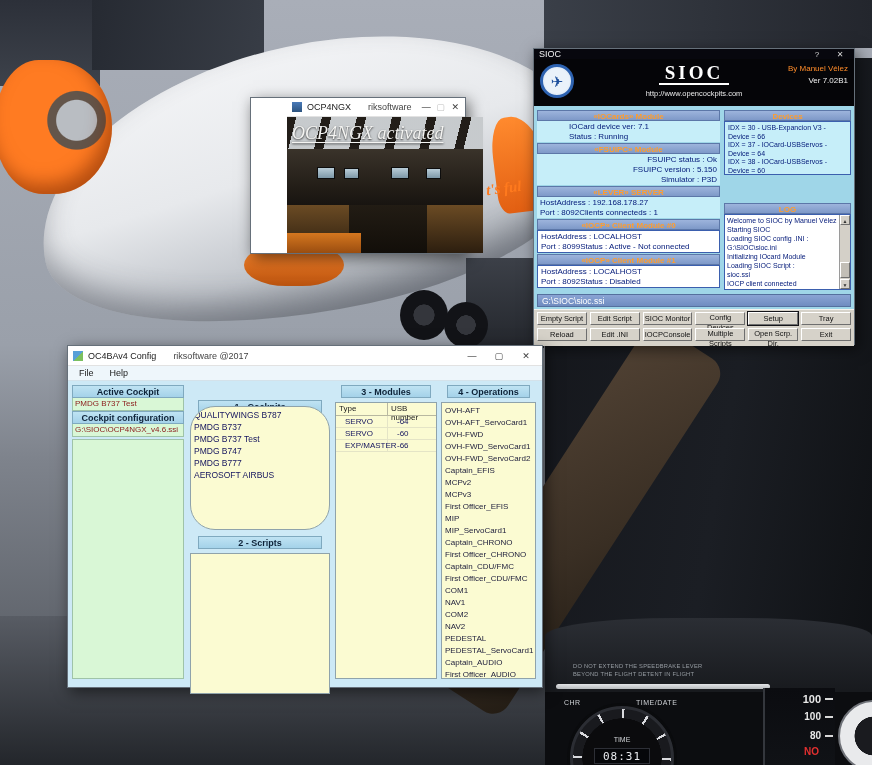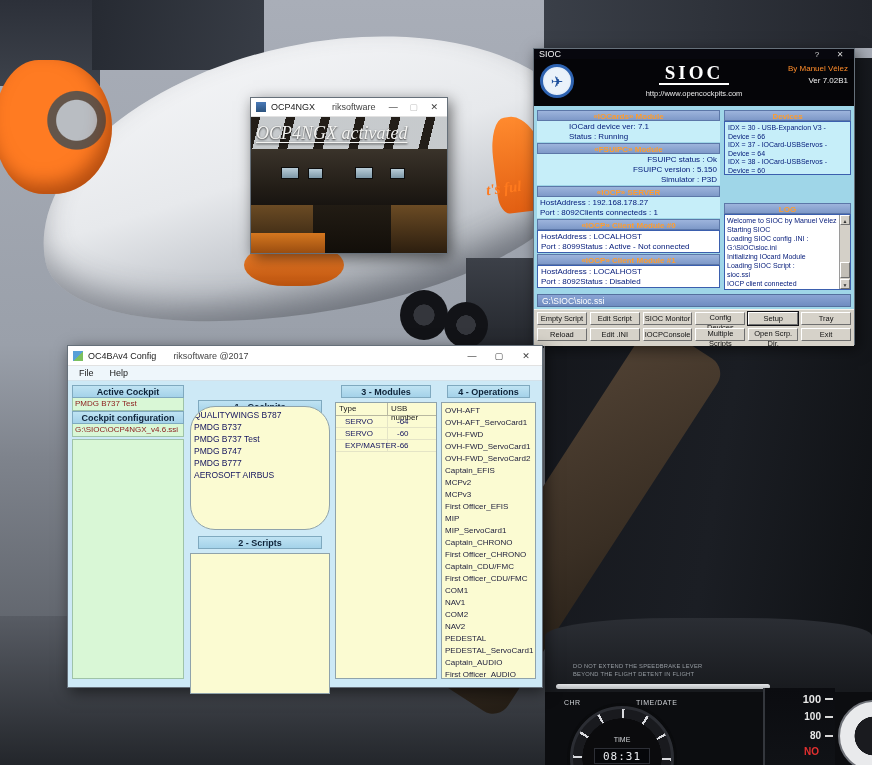--- a/index.html
+++ b/index.html
@@ -36,21 +36,21 @@
   .win{position:absolute;border:1px solid #66707a;background:#fff;box-shadow:3px 4px 14px rgba(0,0,0,.55);}
   .tbar{display:flex;align-items:center;padding:0 5px;gap:5px;background:#fff;border-bottom:1px solid #e2e2e2;}
   .tic{width:10px;height:10px;flex:none;}
   .ttl{font-size:9px;color:#1a1a1a;white-space:nowrap;}
   .sub{font-size:9px;color:#444;margin-left:12px;white-space:nowrap;}
   .sp{flex:1;}
   .wb{width:22px;text-align:center;font-size:9px;color:#404040;cursor:default;}
   .wb.dis{color:#c0c0c0;}
 
   
-  #ocp-win{left:250px;top:97px;width:198px;height:157px;}
+  #ocp-win{left:250px;top:97px;width:216px;height:157px;padding-left:36px;}
   #ocp-win .tbar{height:19px;}
   .photo{position:relative;width:196px;height:136px;background:#1a1510;overflow:hidden;}
   .ph-sky{position:absolute;left:0;top:0;width:196px;height:36px;background:repeating-linear-gradient(104deg,rgba(35,30,25,.95) 0 9px,rgba(208,212,215,.95) 9px 34px);}
   .ph-panel{position:absolute;left:0;top:32px;width:196px;height:58px;background:linear-gradient(#3a332a,#211c16 70%,#171310);}
   .ph-screen{position:absolute;background:linear-gradient(#b9cdd8,#7d98a8);border:1px solid #0d0d0d;}
   .ph-warm{position:absolute;top:88px;height:48px;background:linear-gradient(#6b4b24,#2c1e0f);}
   .ph-orange{position:absolute;left:0;top:116px;width:74px;height:20px;background:linear-gradient(#d5771f,#9a4d10);}
   .ph-ped{position:absolute;left:62px;top:88px;width:78px;height:48px;background:linear-gradient(#221c14,#120e09);}
   .ocp-overlay{position:absolute;left:5px;top:6px;font-family:"Liberation Serif",serif;font-style:italic;font-size:18px;color:#f4f4f2;text-shadow:0 1px 2px rgba(0,0,0,.8);text-decoration:underline;text-decoration-thickness:1px;text-underline-offset:3px;white-space:nowrap;}
 
@@ -204,21 +204,21 @@
         <div class="sec-body" style="height:21px;padding-left:32px;">
           <div>IOCard device ver:  7.1</div>
           <div>Status :  Running</div>
         </div>
         <div class="sec-hdr">«FSUIPC» Module</div>
         <div class="sec-body" style="height:31px;text-align:right;">
           <div>FSUIPC status :  Ok</div>
           <div>FSUIPC version :  5.150</div>
           <div>Simulator :  P3D</div>
         </div>
-        <div class="sec-hdr">«IOCP» SERVER</div>
+        <div class="sec-hdr">«LEVER» SERVER</div>
         <div class="sec-body" style="height:21px;">
           <div>HostAddress :  192.168.178.27</div>
           <div class="rowflex">
             <span>Port :  8092</span>
             <span>Clients connecteds :  1</span>
           </div>
         </div>
         <div class="sec-hdr">«IOCP» Client Module #0</div>
         <div class="sec-box" style="height:23px;">
           <div>HostAddress :  LOCALHOST</div>

